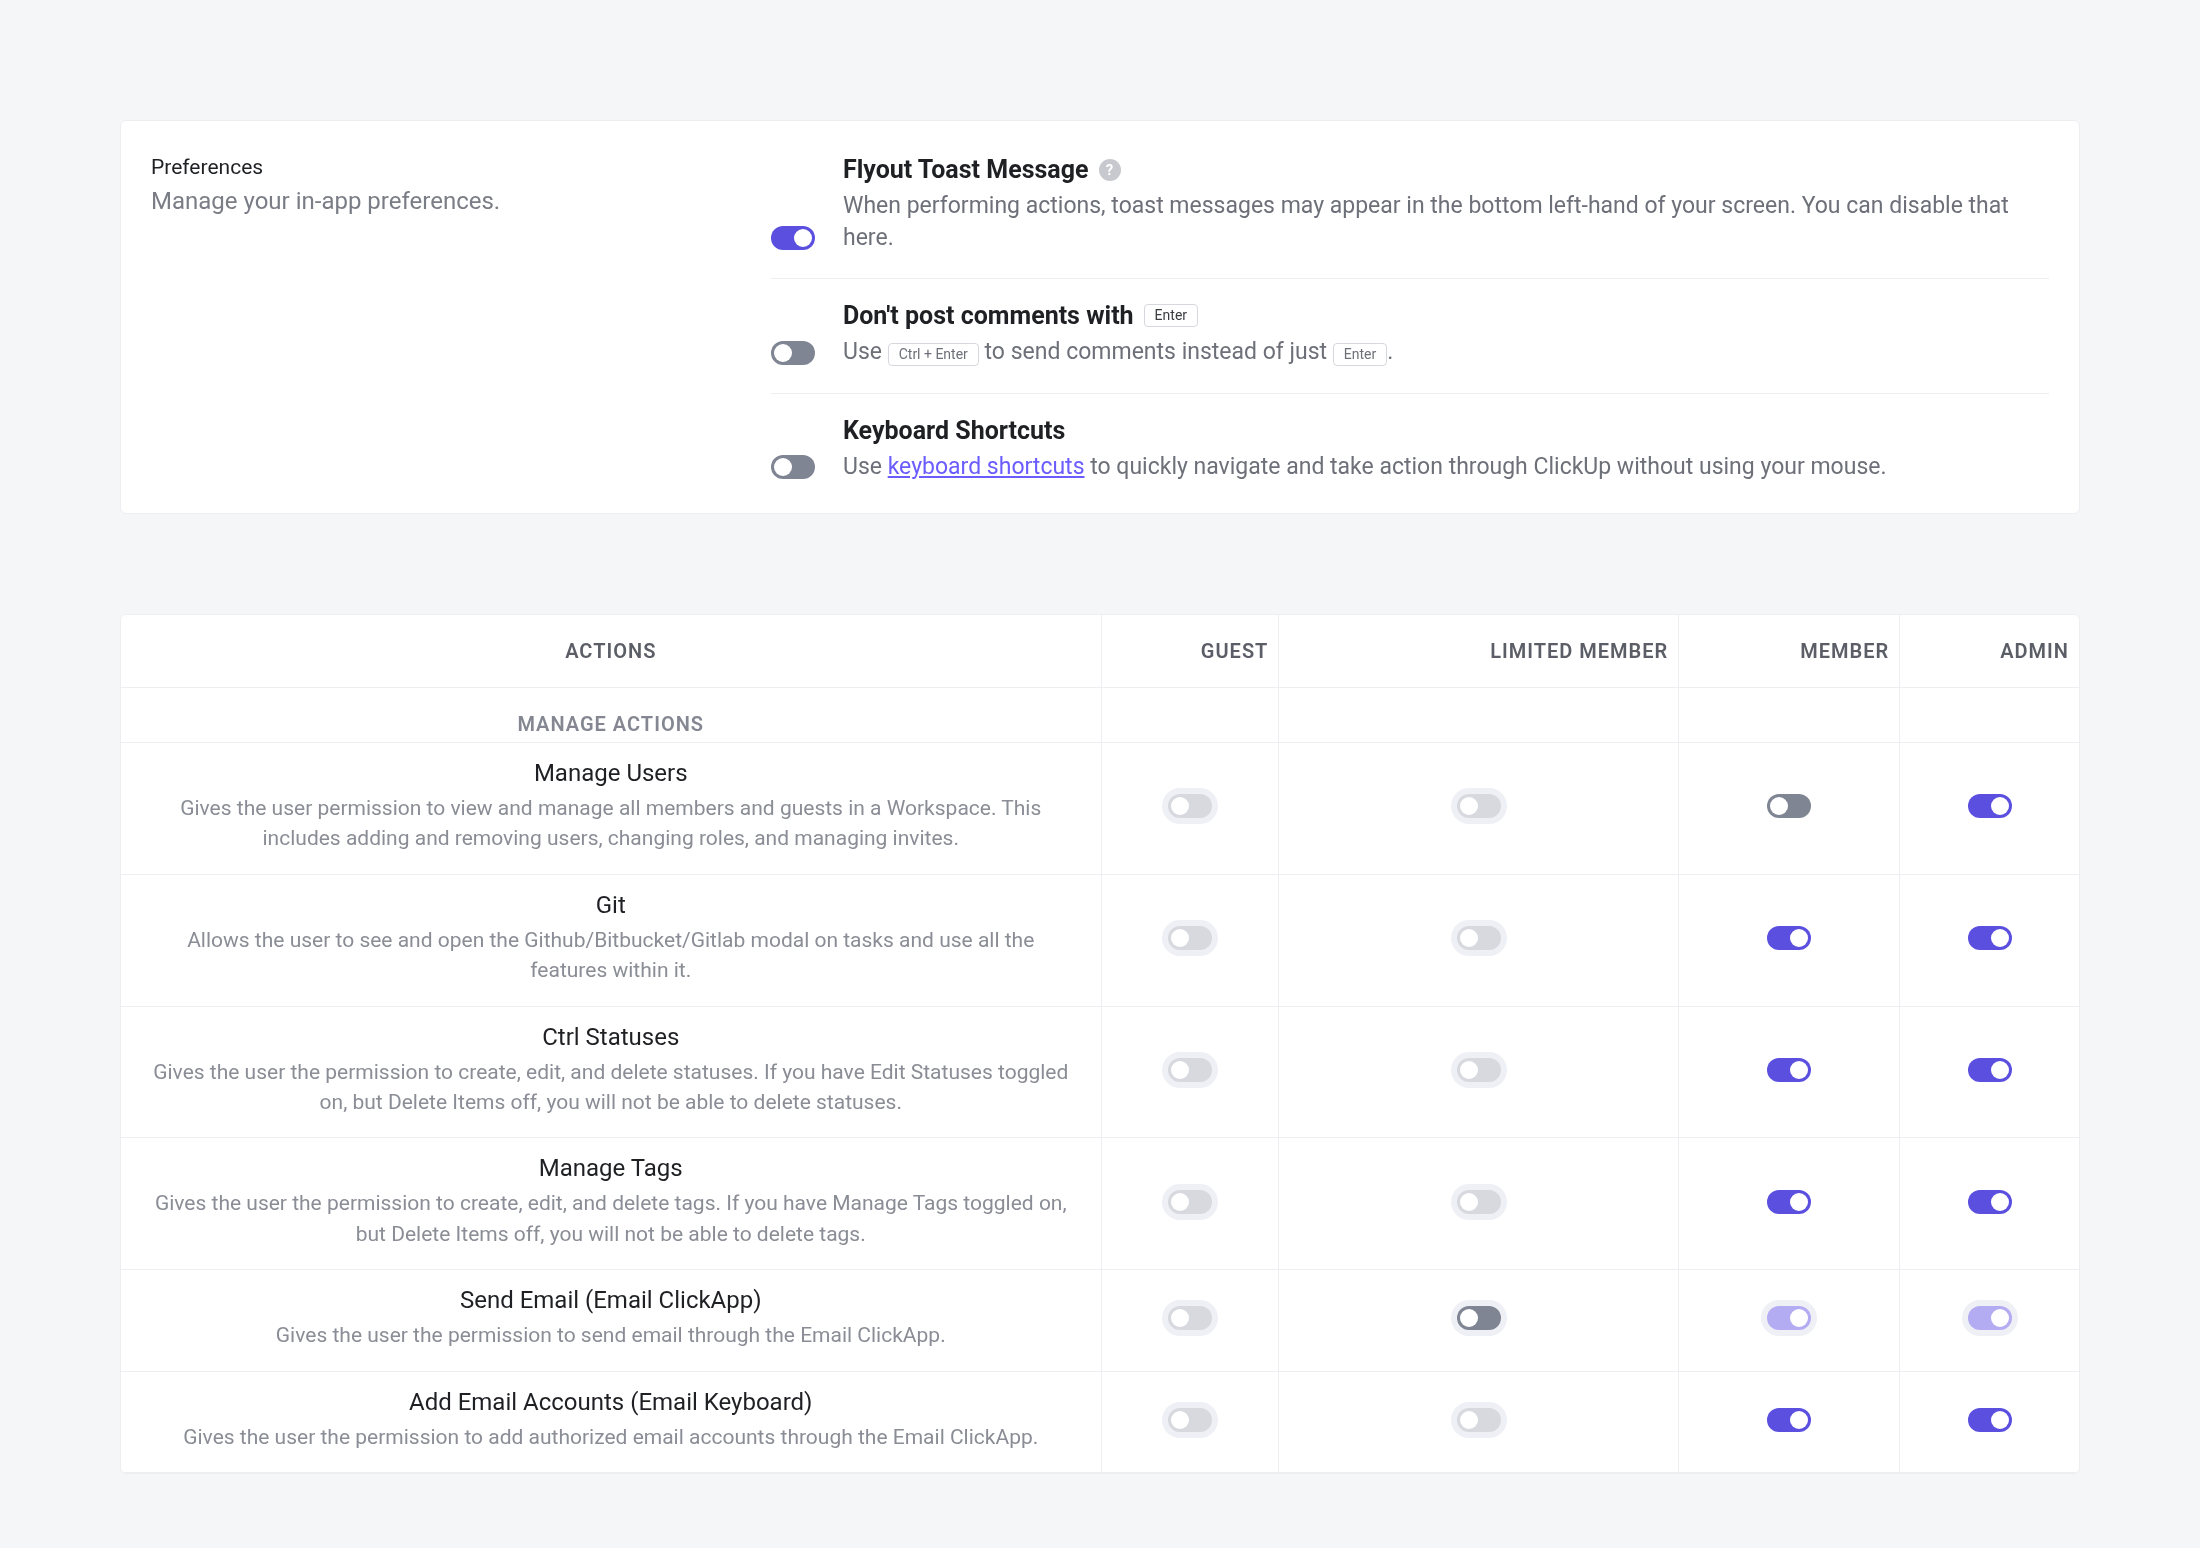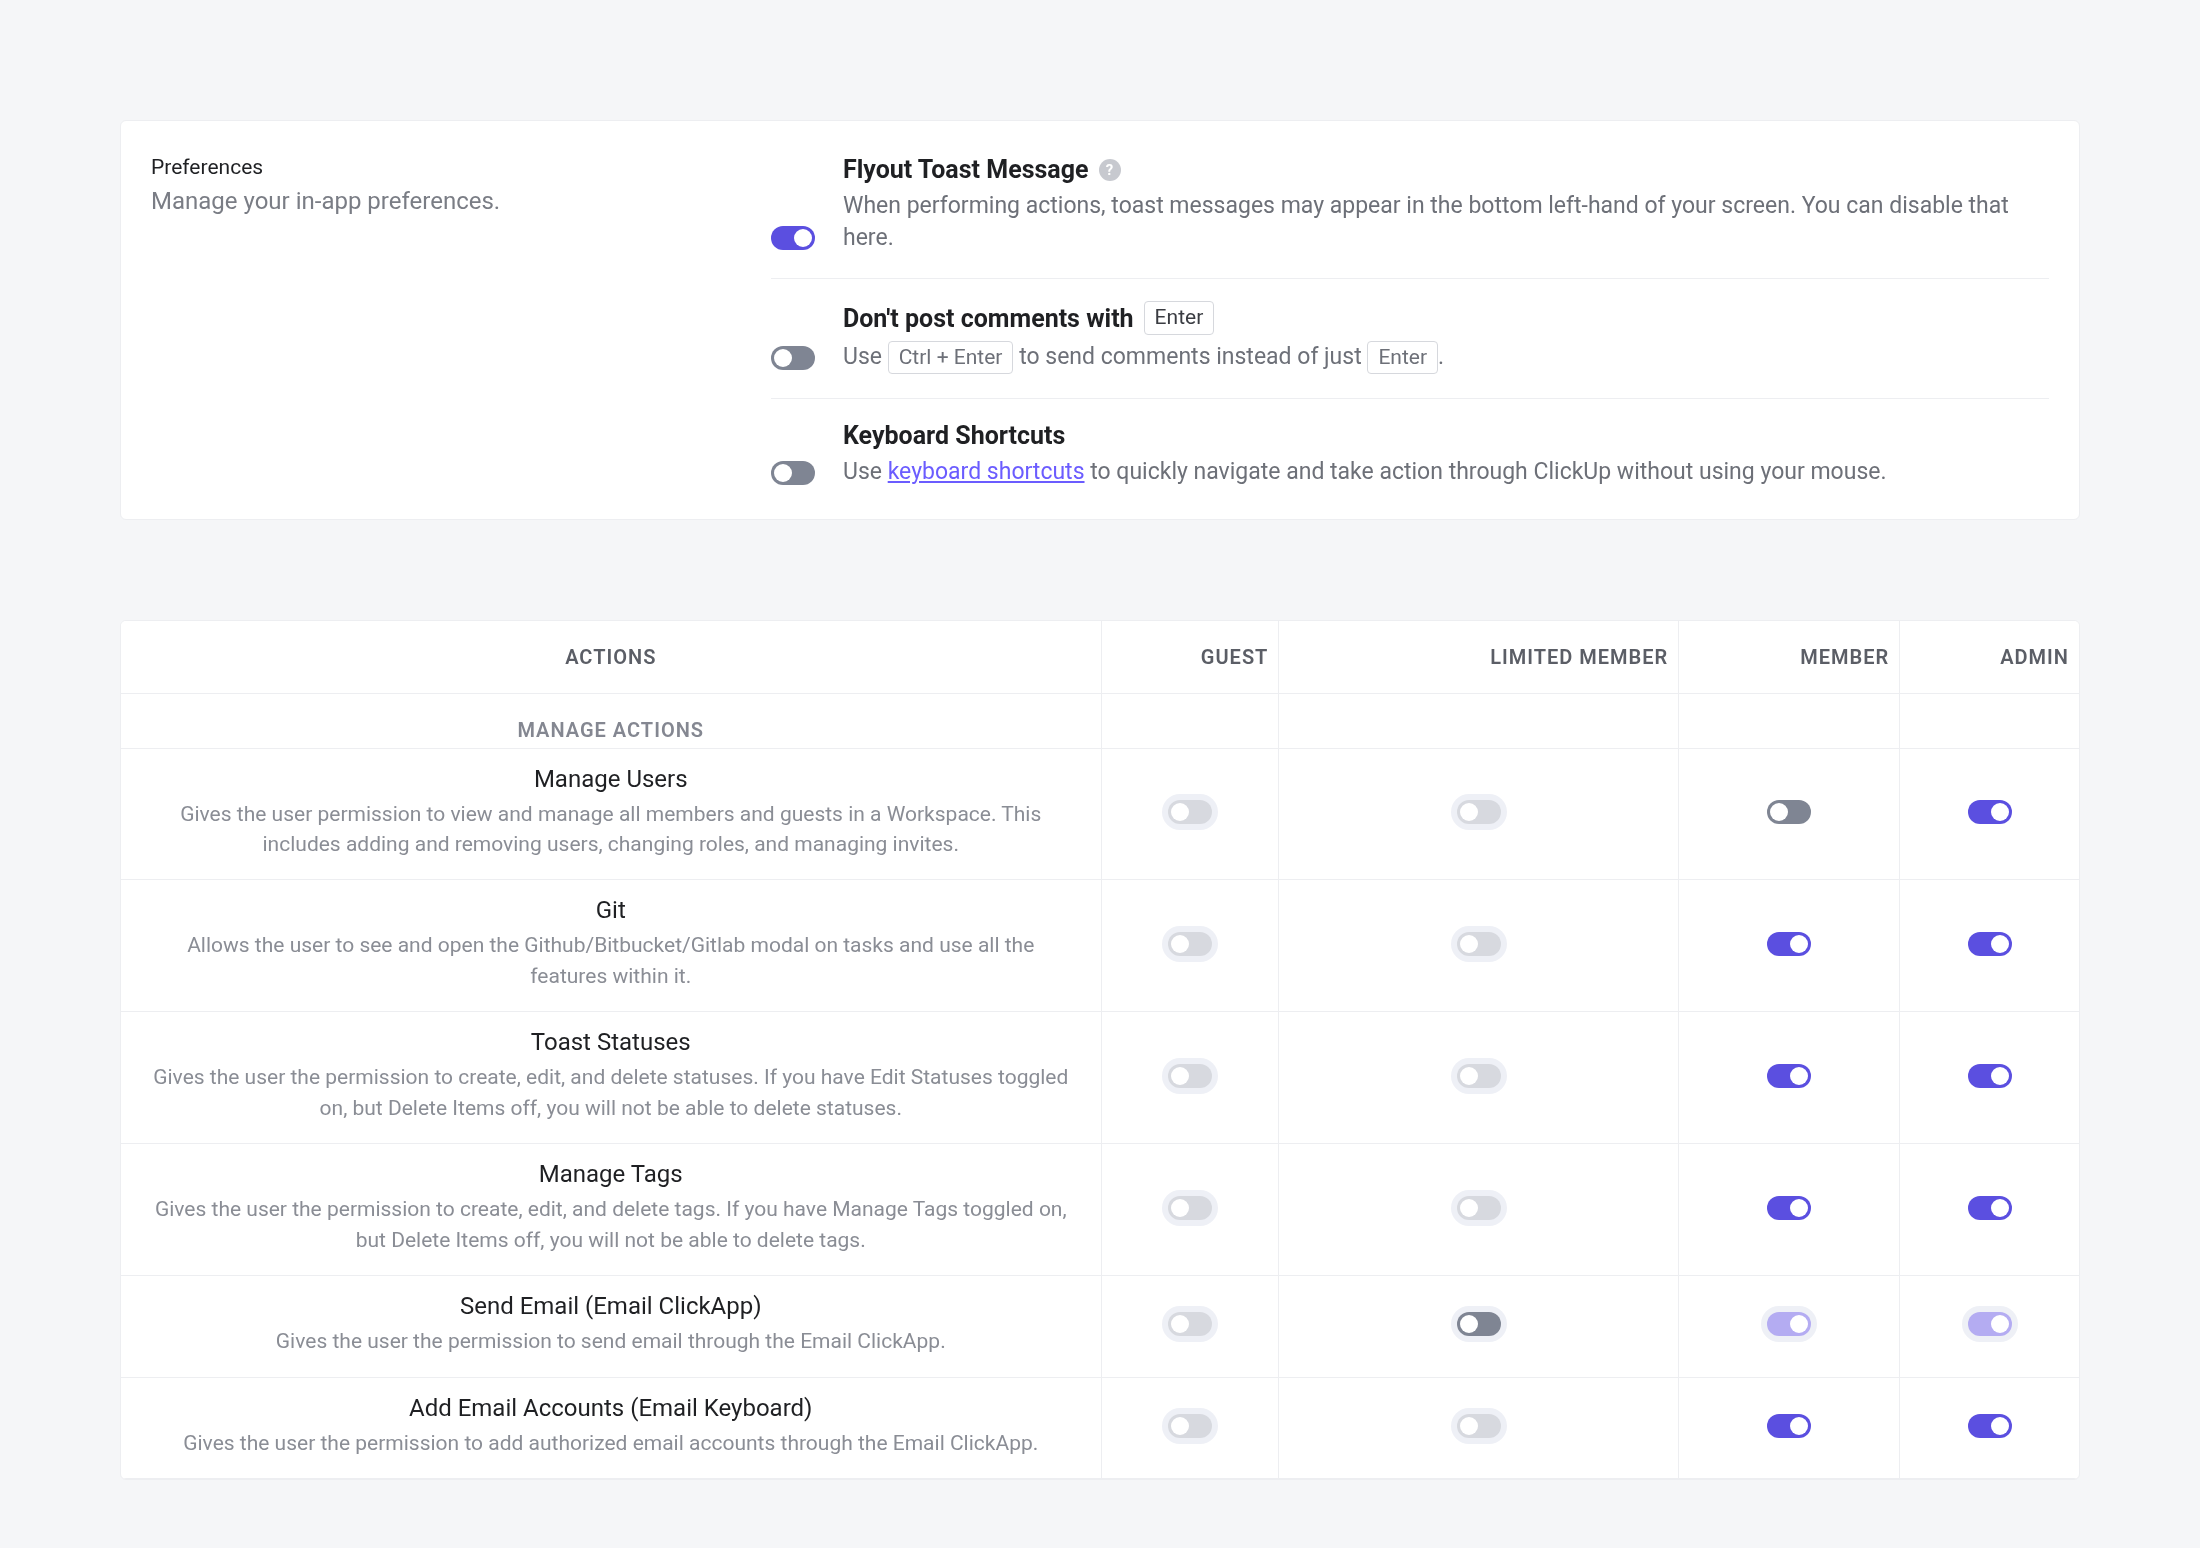--- a/index.html
+++ b/index.html
@@ -63,21 +63,21 @@
   .pref-desc {
     font-size: 23px;
     color: #6d7078;
     line-height: 1.4;
   }
   kbd.key {
     display: inline-block;
     border: 1px solid #d6d8dd;
     border-radius: 4px;
     padding: 0 10px;
-    font-size: 21px;
+    font-size: 14px;
     font-family: inherit;
     color: #6d7078;
     background: #ffffff;
     line-height: 1.5;
     vertical-align: baseline;
     font-weight: 400;
   }
   .pref-heading kbd.key { font-weight: 400; color:#3a3c42; }
   .help-icon {
     width: 22px; height: 22px;
@@ -268,21 +268,21 @@
             <div class="action-title">Git</div>
             <div class="action-desc">Allows the user to see and open the Github/Bitbucket/Gitlab modal on tasks and use all the features within it.</div>
           </td>
           <td class="toggle-cell"><span class="toggle t-off-light t-halo"><span class="toggle-knob"></span></span></td>
           <td class="toggle-cell"><span class="toggle t-off-light t-halo"><span class="toggle-knob"></span></span></td>
           <td class="toggle-cell"><span class="toggle t-on"><span class="toggle-knob"></span></span></td>
           <td class="toggle-cell"><span class="toggle t-on"><span class="toggle-knob"></span></span></td>
         </tr>
         <tr>
           <td class="action-cell">
-            <div class="action-title">Toast Statuses</div>
+            <div class="action-title">Ctrl Statuses</div>
             <div class="action-desc">Gives the user the permission to create, edit, and delete statuses. If you have Edit Statuses toggled on, but Delete Items off, you will not be able to delete statuses.</div>
           </td>
           <td class="toggle-cell"><span class="toggle t-off-light t-halo"><span class="toggle-knob"></span></span></td>
           <td class="toggle-cell"><span class="toggle t-off-light t-halo"><span class="toggle-knob"></span></span></td>
           <td class="toggle-cell"><span class="toggle t-on"><span class="toggle-knob"></span></span></td>
           <td class="toggle-cell"><span class="toggle t-on"><span class="toggle-knob"></span></span></td>
         </tr>
         <tr>
           <td class="action-cell">
             <div class="action-title">Manage Tags</div>

